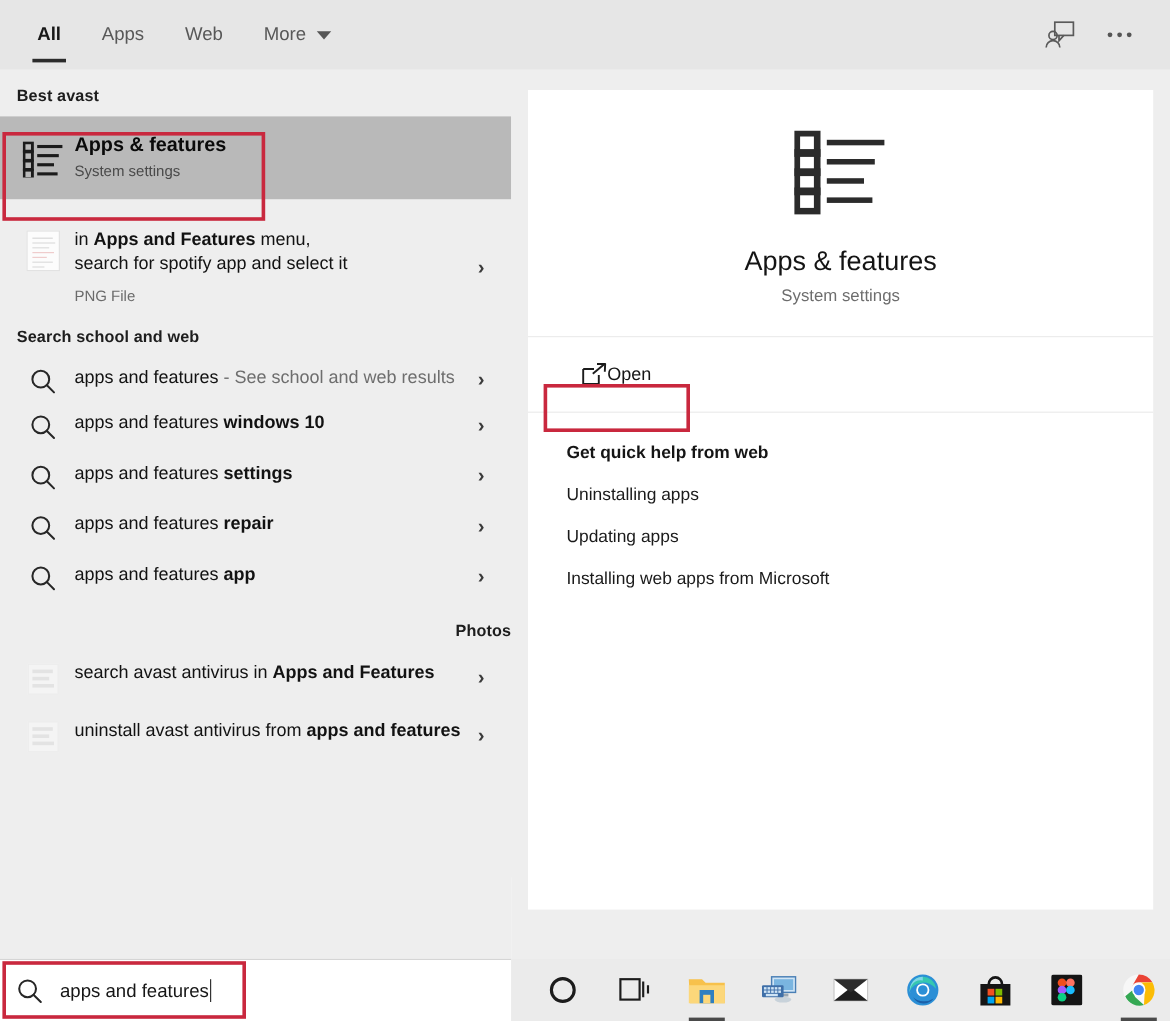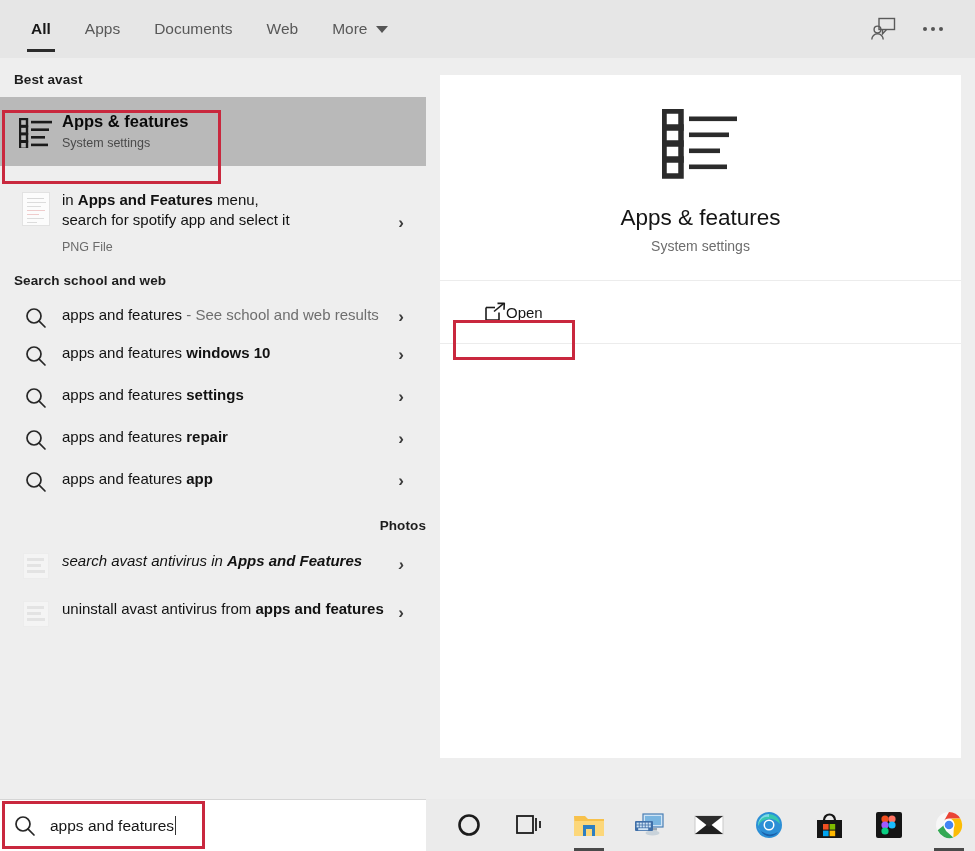--- a/index.html
+++ b/index.html
@@ -252,23 +252,20 @@
 
   <div class="tabbar">
     <div class="tabs">
       <div class="tab active">
         <span>All</span>
       </div>
       <div class="tab">
         <span>Apps</span>
       </div>
       <div class="tab">
-        <span>Documents</span>
-      </div>
-      <div class="tab">
         <span>Web</span>
       </div>
       <div class="tab">
         <span>More</span>
         <span class="caret"></span>
       </div>
     </div>
     <div class="tabbar-right">
       <div class="tb-icon">
         <svg width="26" height="24" viewBox="0 0 26 24">
@@ -406,21 +403,21 @@
       <div class="text-cell">
         <div class="title">
           <span>apps and features </span><span class="bold">app</span>
         </div>
       </div>
       <div class="chev">›</div>
     </div>
 
     <div class="section-head" style="padding-top:16px;text-align:right;">Photos</div>
 
-    <div class="row" style="padding-top:10px;padding-bottom:10px;font-style:italic;">
+    <div class="row" style="padding-top:10px;padding-bottom:10px;">
       <div class="icon-cell">
         <div class="photothumb">
             <i></i>
             <i></i>
             <i></i>
           </div>
       </div>
       <div class="text-cell">
         <div class="title">
           <span>search avast antivirus in </span><span class="bold">Apps and Features</span>
@@ -470,20 +467,26 @@
           <svg width="22" height="20" viewBox="0 0 22 20">
             <path d="M2 5.5 L2 18 L15 18 L15 10.5" fill="none" stroke="#1c1c1c" stroke-width="1.6"></path>
             <path d="M2 5.5 L11 5.5" fill="none" stroke="#1c1c1c" stroke-width="1.6"></path>
             <line x1="10" y1="9.5" x2="19.5" y2="1.6" stroke="#1c1c1c" stroke-width="1.6"></line>
             <path d="M13.5 1.4 L20.3 1.2 L20 7.8" fill="none" stroke="#1c1c1c" stroke-width="1.6" stroke-linejoin="round"></path>
           </svg>
           <span class="open-label">Open</span>
         </div>
       </div>
 
+      <div class="help">
+        <div class="help-head">Get quick help from web</div>
+        <div class="help-link">Uninstalling apps</div>
+        <div class="help-link">Updating apps</div>
+        <div class="help-link">Installing web apps from Microsoft</div>
+      </div>
 
     </div>
   </div>
 
   <div class="bottombar">
 
     <div class="searchbox">
       <svg width="22" height="22" viewBox="0 0 22 22">
         <circle cx="9" cy="9" r="7" fill="none" stroke="#272727" stroke-width="1.7"></circle>
         <line x1="13.9" y1="13.9" x2="20" y2="20" stroke="#272727" stroke-width="1.7" stroke-linecap="round"></line>

